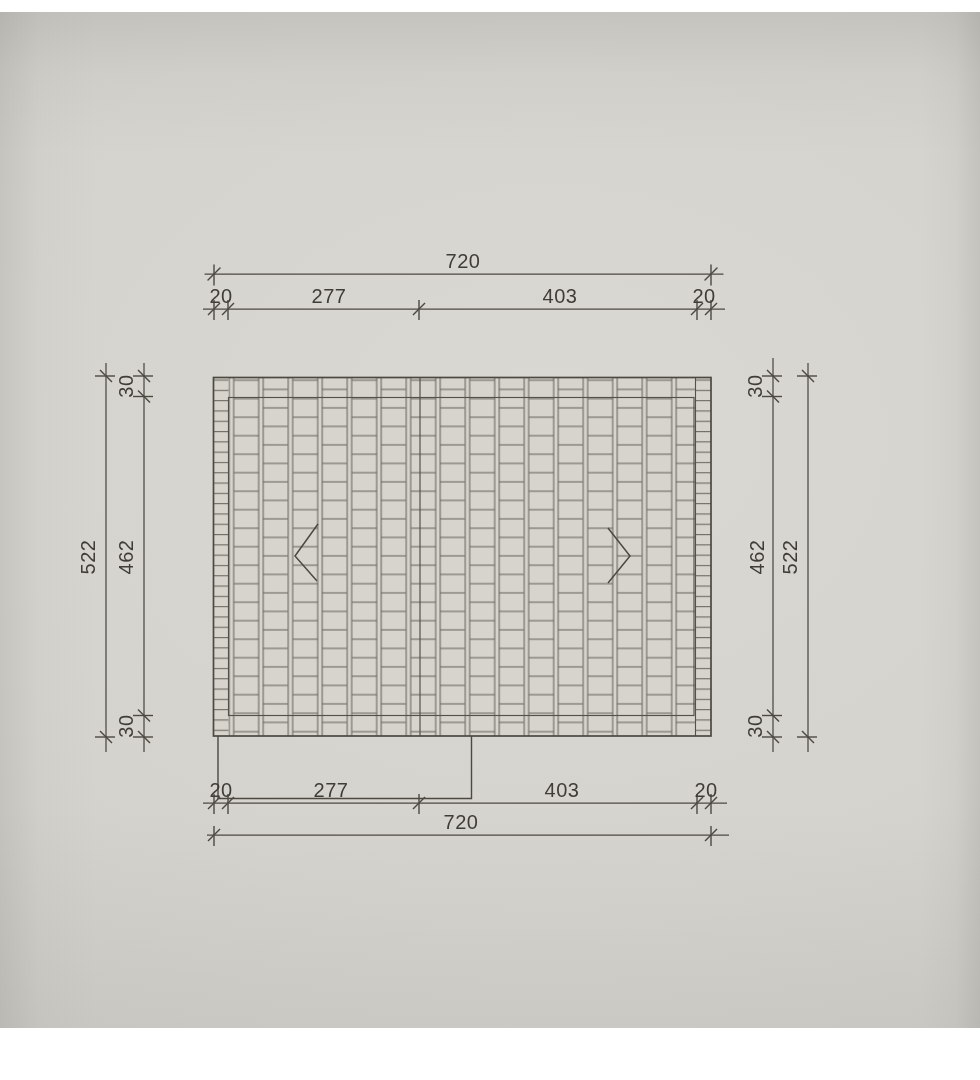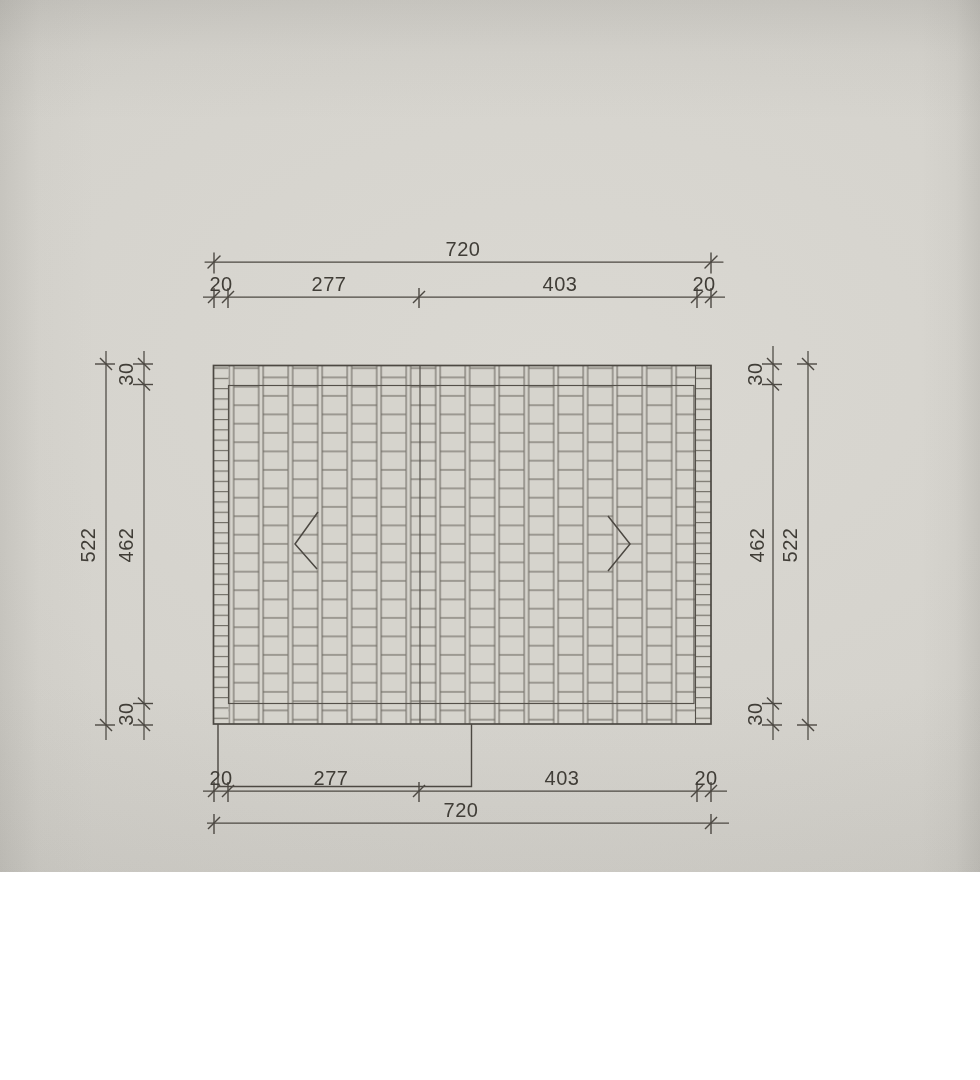--- a/index.html
+++ b/index.html
@@ -3,27 +3,28 @@
 <meta charset="utf-8">
 <style>
   html,body{margin:0;padding:0;}
   body{
     width:980px;height:1080px;
     font-family:"Liberation Sans", sans-serif;
     overflow:hidden;
   }
   .sheet{
     position:relative;
-    width:980px;height:872px;
+    width:980px;height:1016px;
     
     background:
       linear-gradient(90deg, rgba(70,68,62,0.10) 0%, rgba(70,68,62,0.02) 4%, rgba(0,0,0,0) 10%),
       linear-gradient(270deg, rgba(70,68,62,0.12) 0%, rgba(70,68,62,0.03) 2.5%, rgba(0,0,0,0) 6%),
       linear-gradient(180deg, rgba(60,58,54,0.10) 0%, rgba(60,58,54,0.03) 6%, rgba(0,0,0,0) 14%, rgba(0,0,0,0) 78%, rgba(60,58,54,0.05) 100%),
       radial-gradient(130% 95% at 56% 42%, #dad8d2 0%, #d5d3cd 48%, #ceccc6 82%, #c7c5bf 100%);
+    margin-top: 12px;
   }
   svg text{
     font-family:"Liberation Sans", sans-serif;
     font-size:20px;
     fill:#403d37;
     letter-spacing:0.5px;
   }
 </style>
 </head>
 <body>

